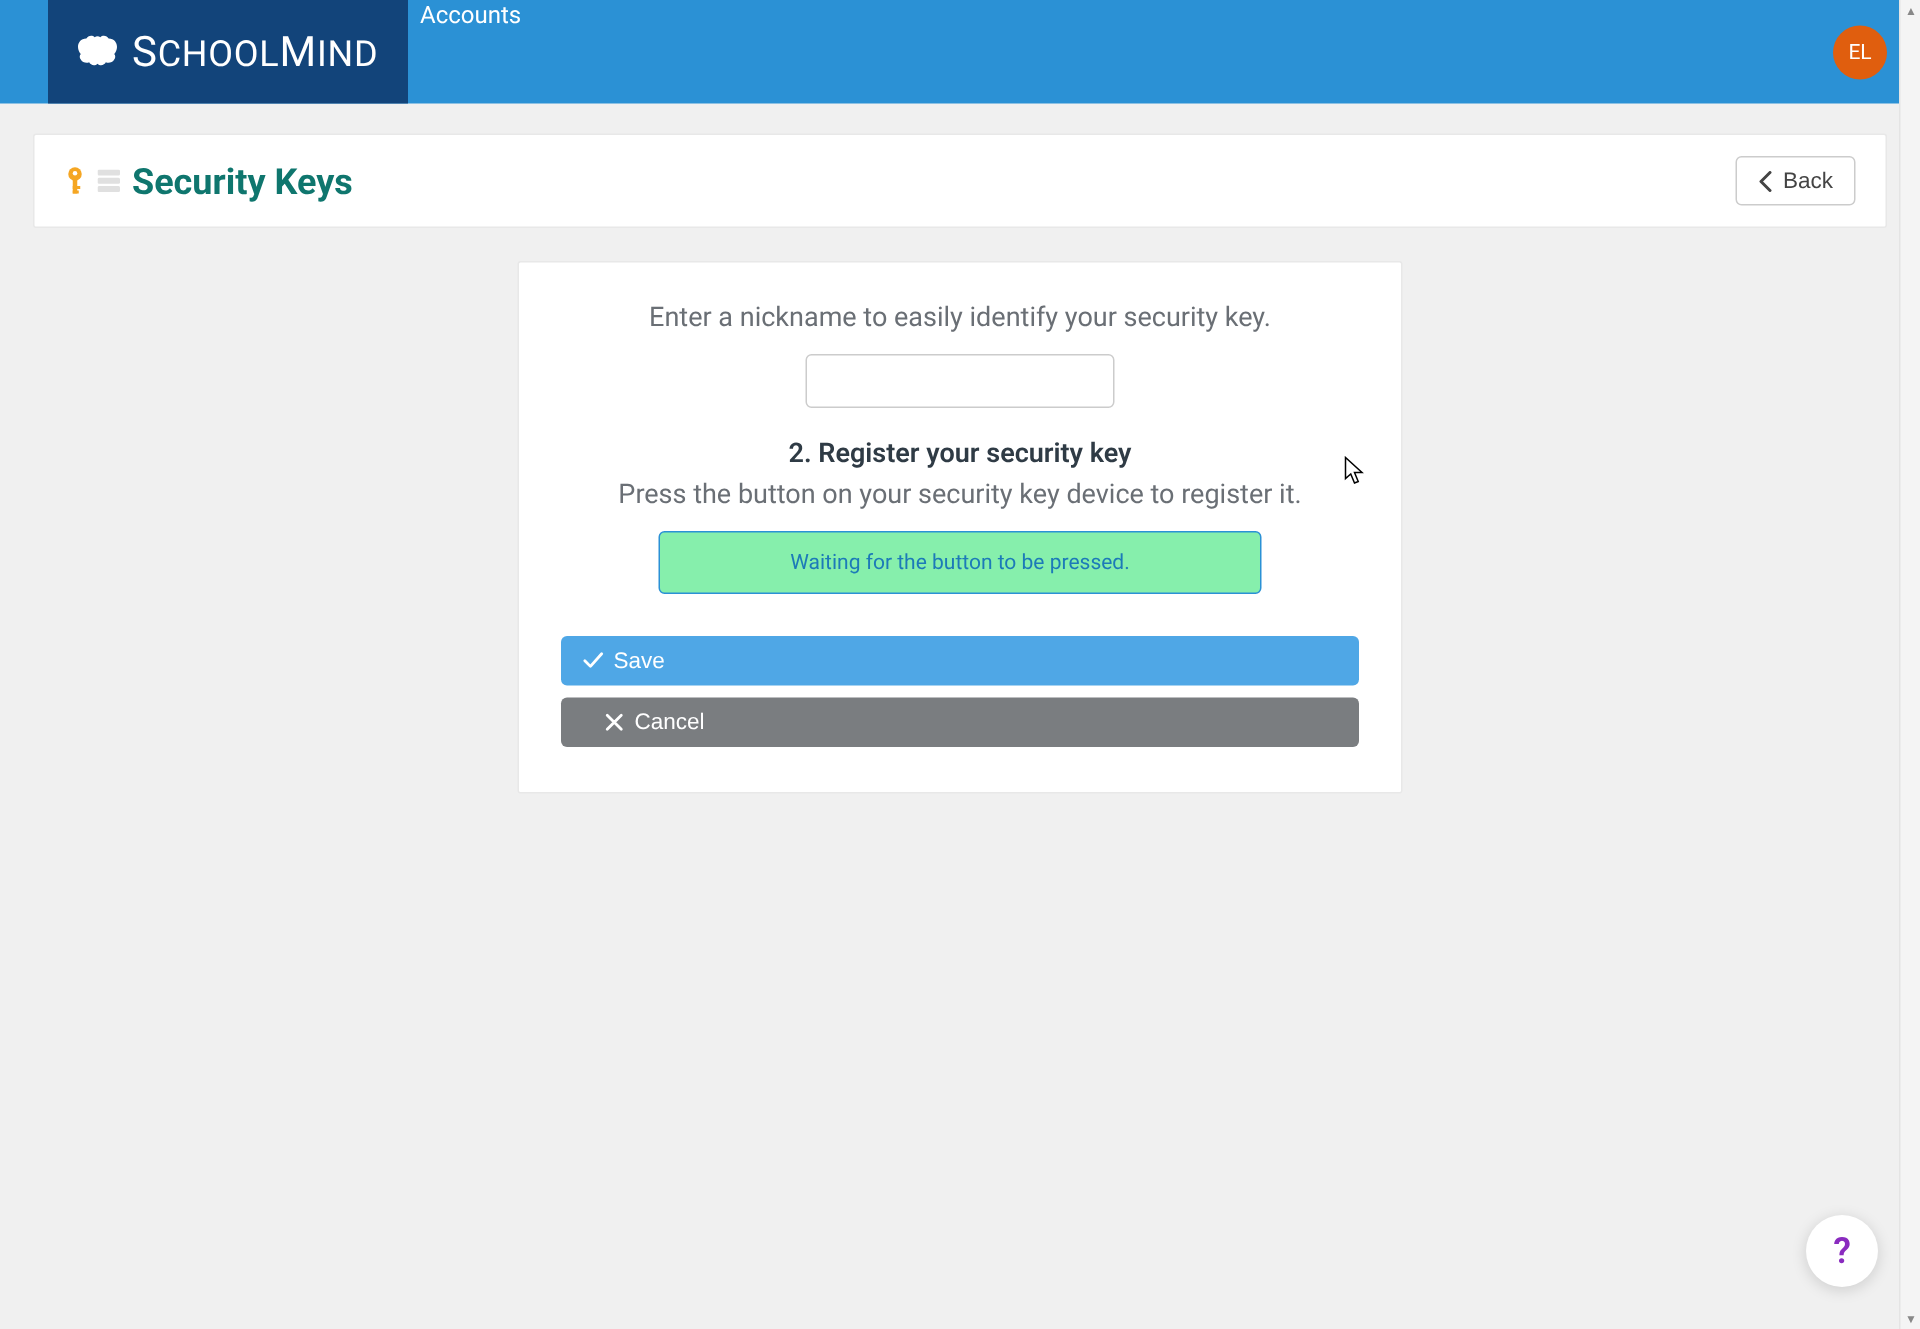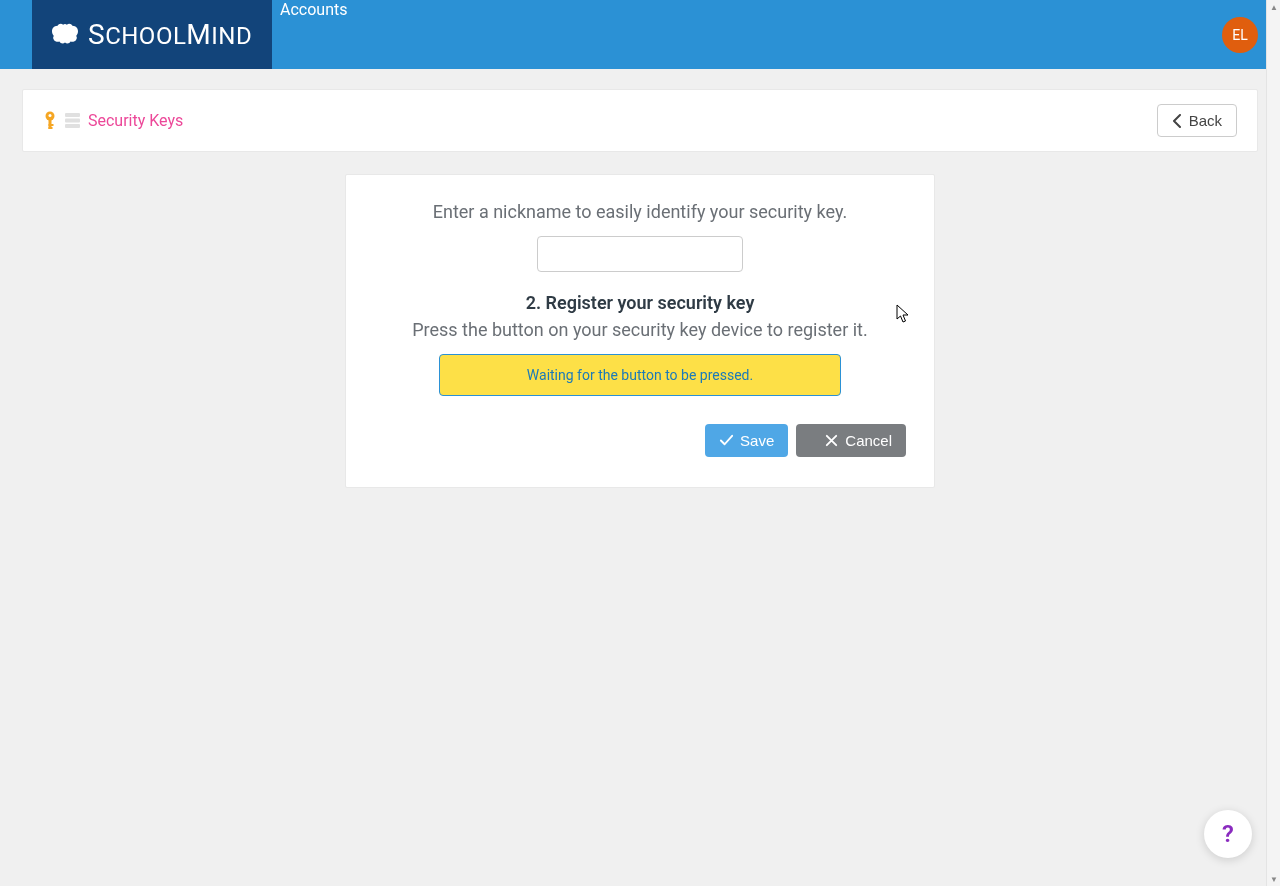--- a/index.html
+++ b/index.html
@@ -95,23 +95,23 @@
     .key-icon {
       width: 14px;
       height: 20px;
     }
     .grid-icon {
       width: 15px;
       height: 15px;
       display: inline-block;
     }
     .page-title {
-      font-size: 16px;
-      font-weight: 400;
-      color: #ec4899;
+      font-size: 24px;
+      font-weight: 700;
+      color: #0f766e;
     }
     .back-button {
       border: 1px solid #ccc;
       background: white;
       border-radius: 4px;
       padding: 7px 14px;
       display: flex;
       align-items: center;
       gap: 7px;
       cursor: pointer;
@@ -145,32 +145,33 @@
     .nickname-input {
       width: 206px;
       height: 36px;
       border: 1px solid #ccc;
       border-radius: 4px;
       padding: 6px 10px;
       font-size: 14px;
       margin-bottom: 20px;
     }
     .status-banner {
-      background: #fde047;
+      background: #86efac;
       border: 1px solid #2b91d5;
       border-radius: 4px;
       padding: 12px 16px;
       color: #1c7ab8;
       font-size: 14px;
       margin: 8px 65px 28px;
     }
     .button-row {
       display: flex;
-      justify-content: flex-end;
+      justify-content: flex-start;
       gap: 8px;
+      flex-direction: column;
     }
     .btn {
       display: inline-flex;
       align-items: center;
       gap: 6px;
       padding: 8px 14px;
       border: none;
       border-radius: 4px;
       font-size: 15px;
       cursor: pointer;

